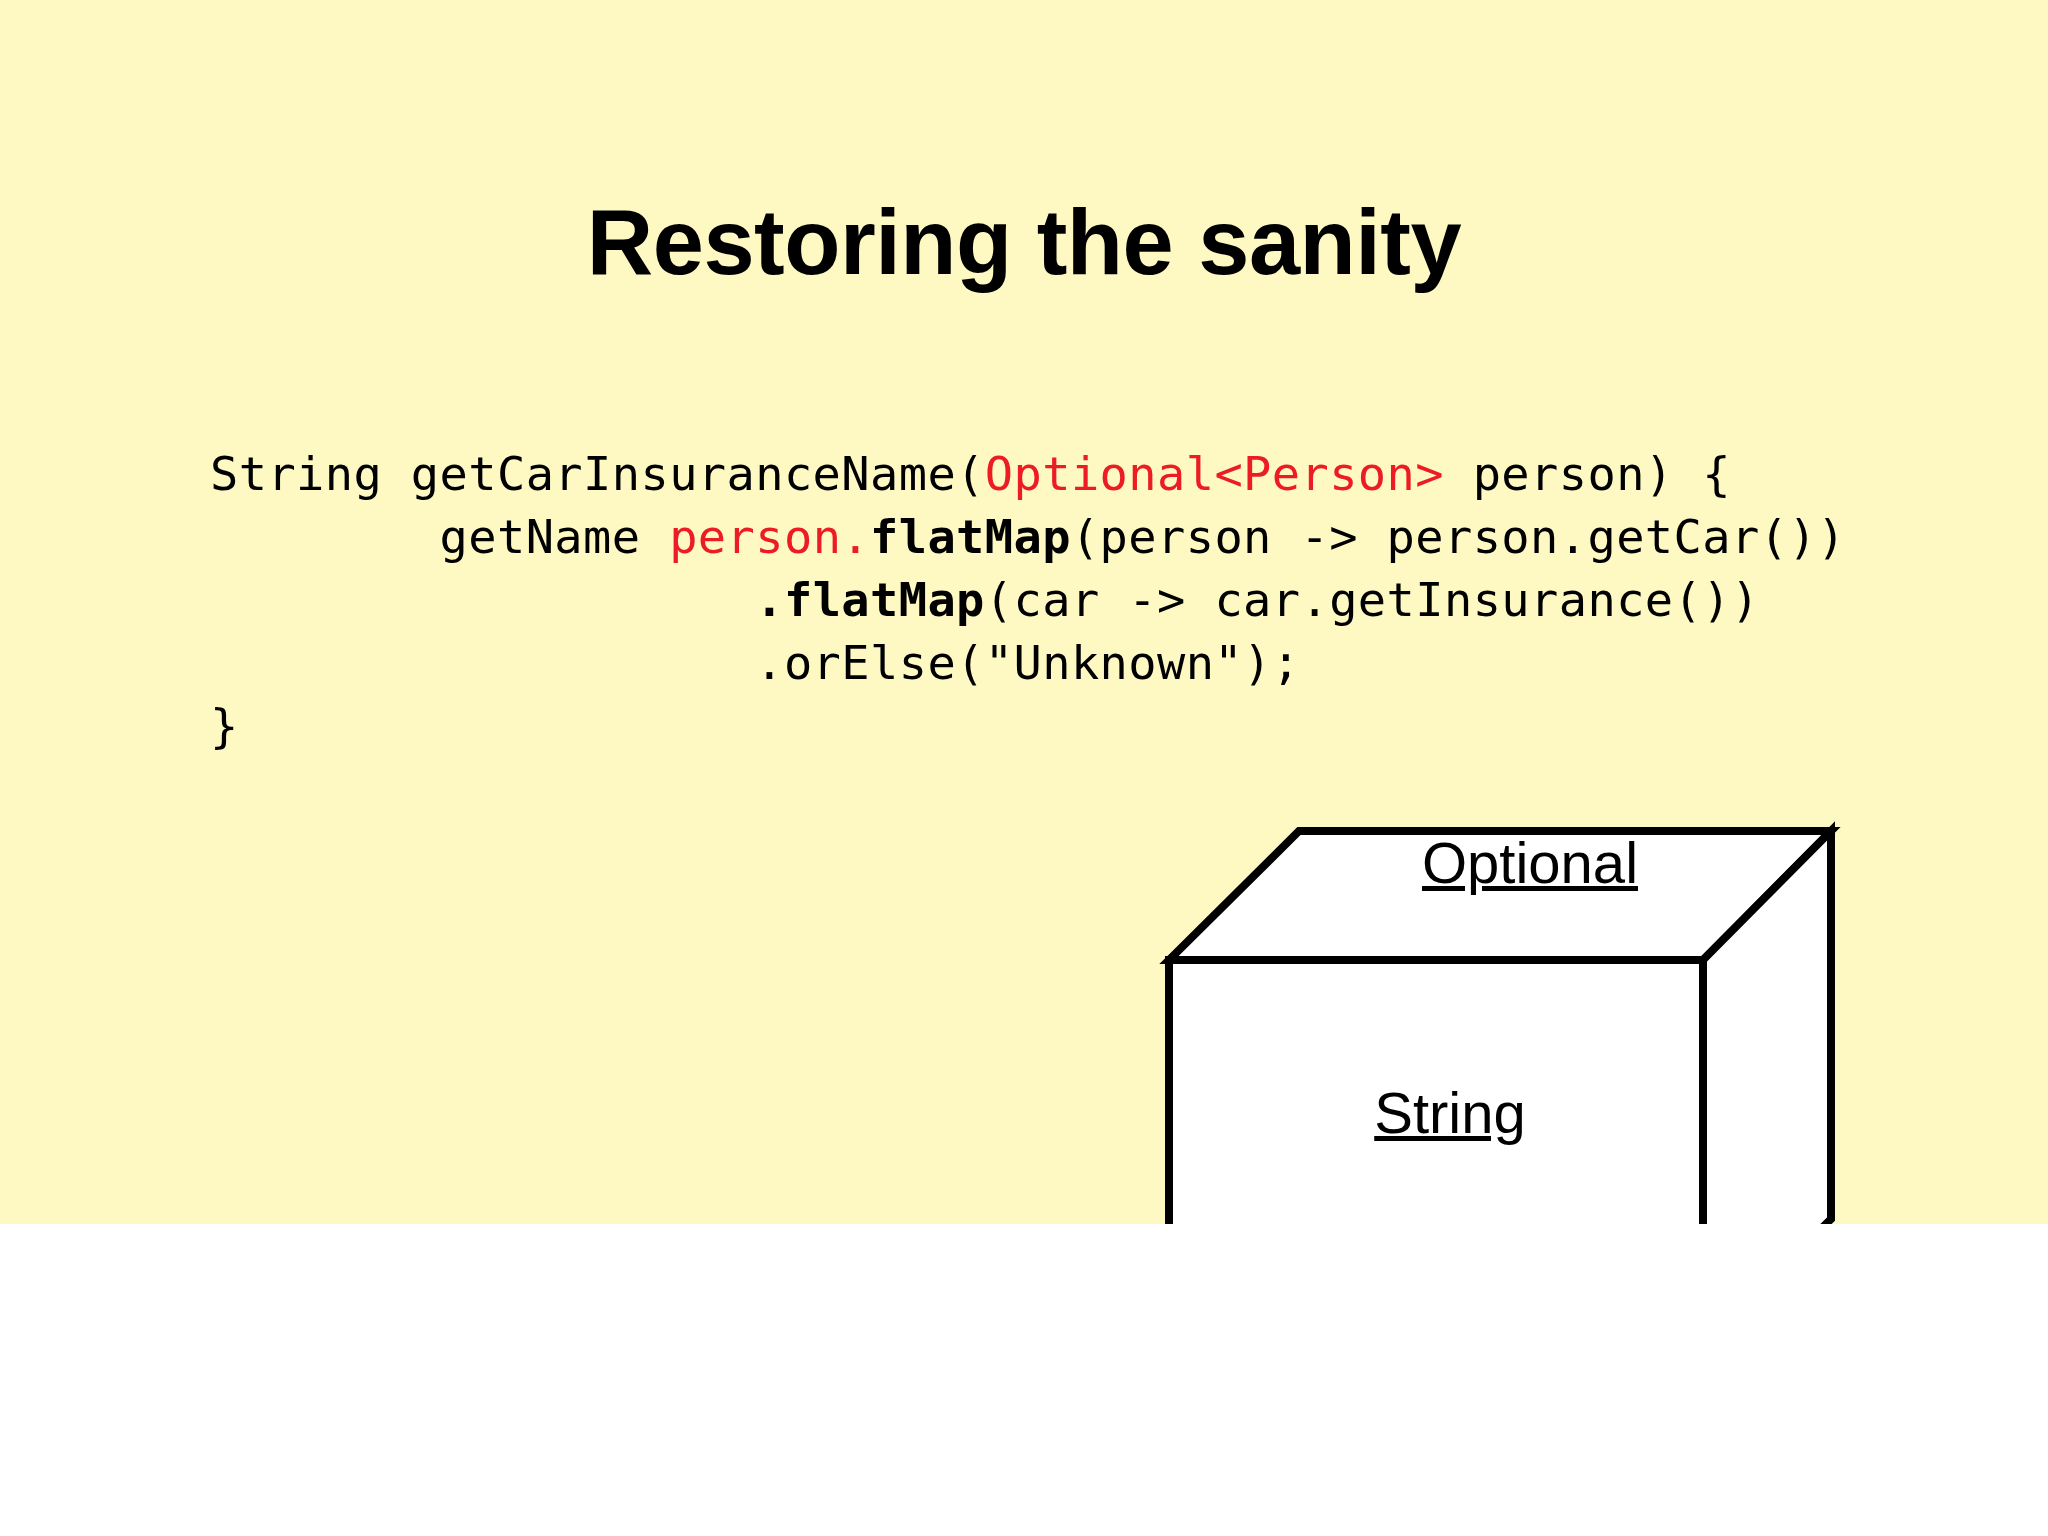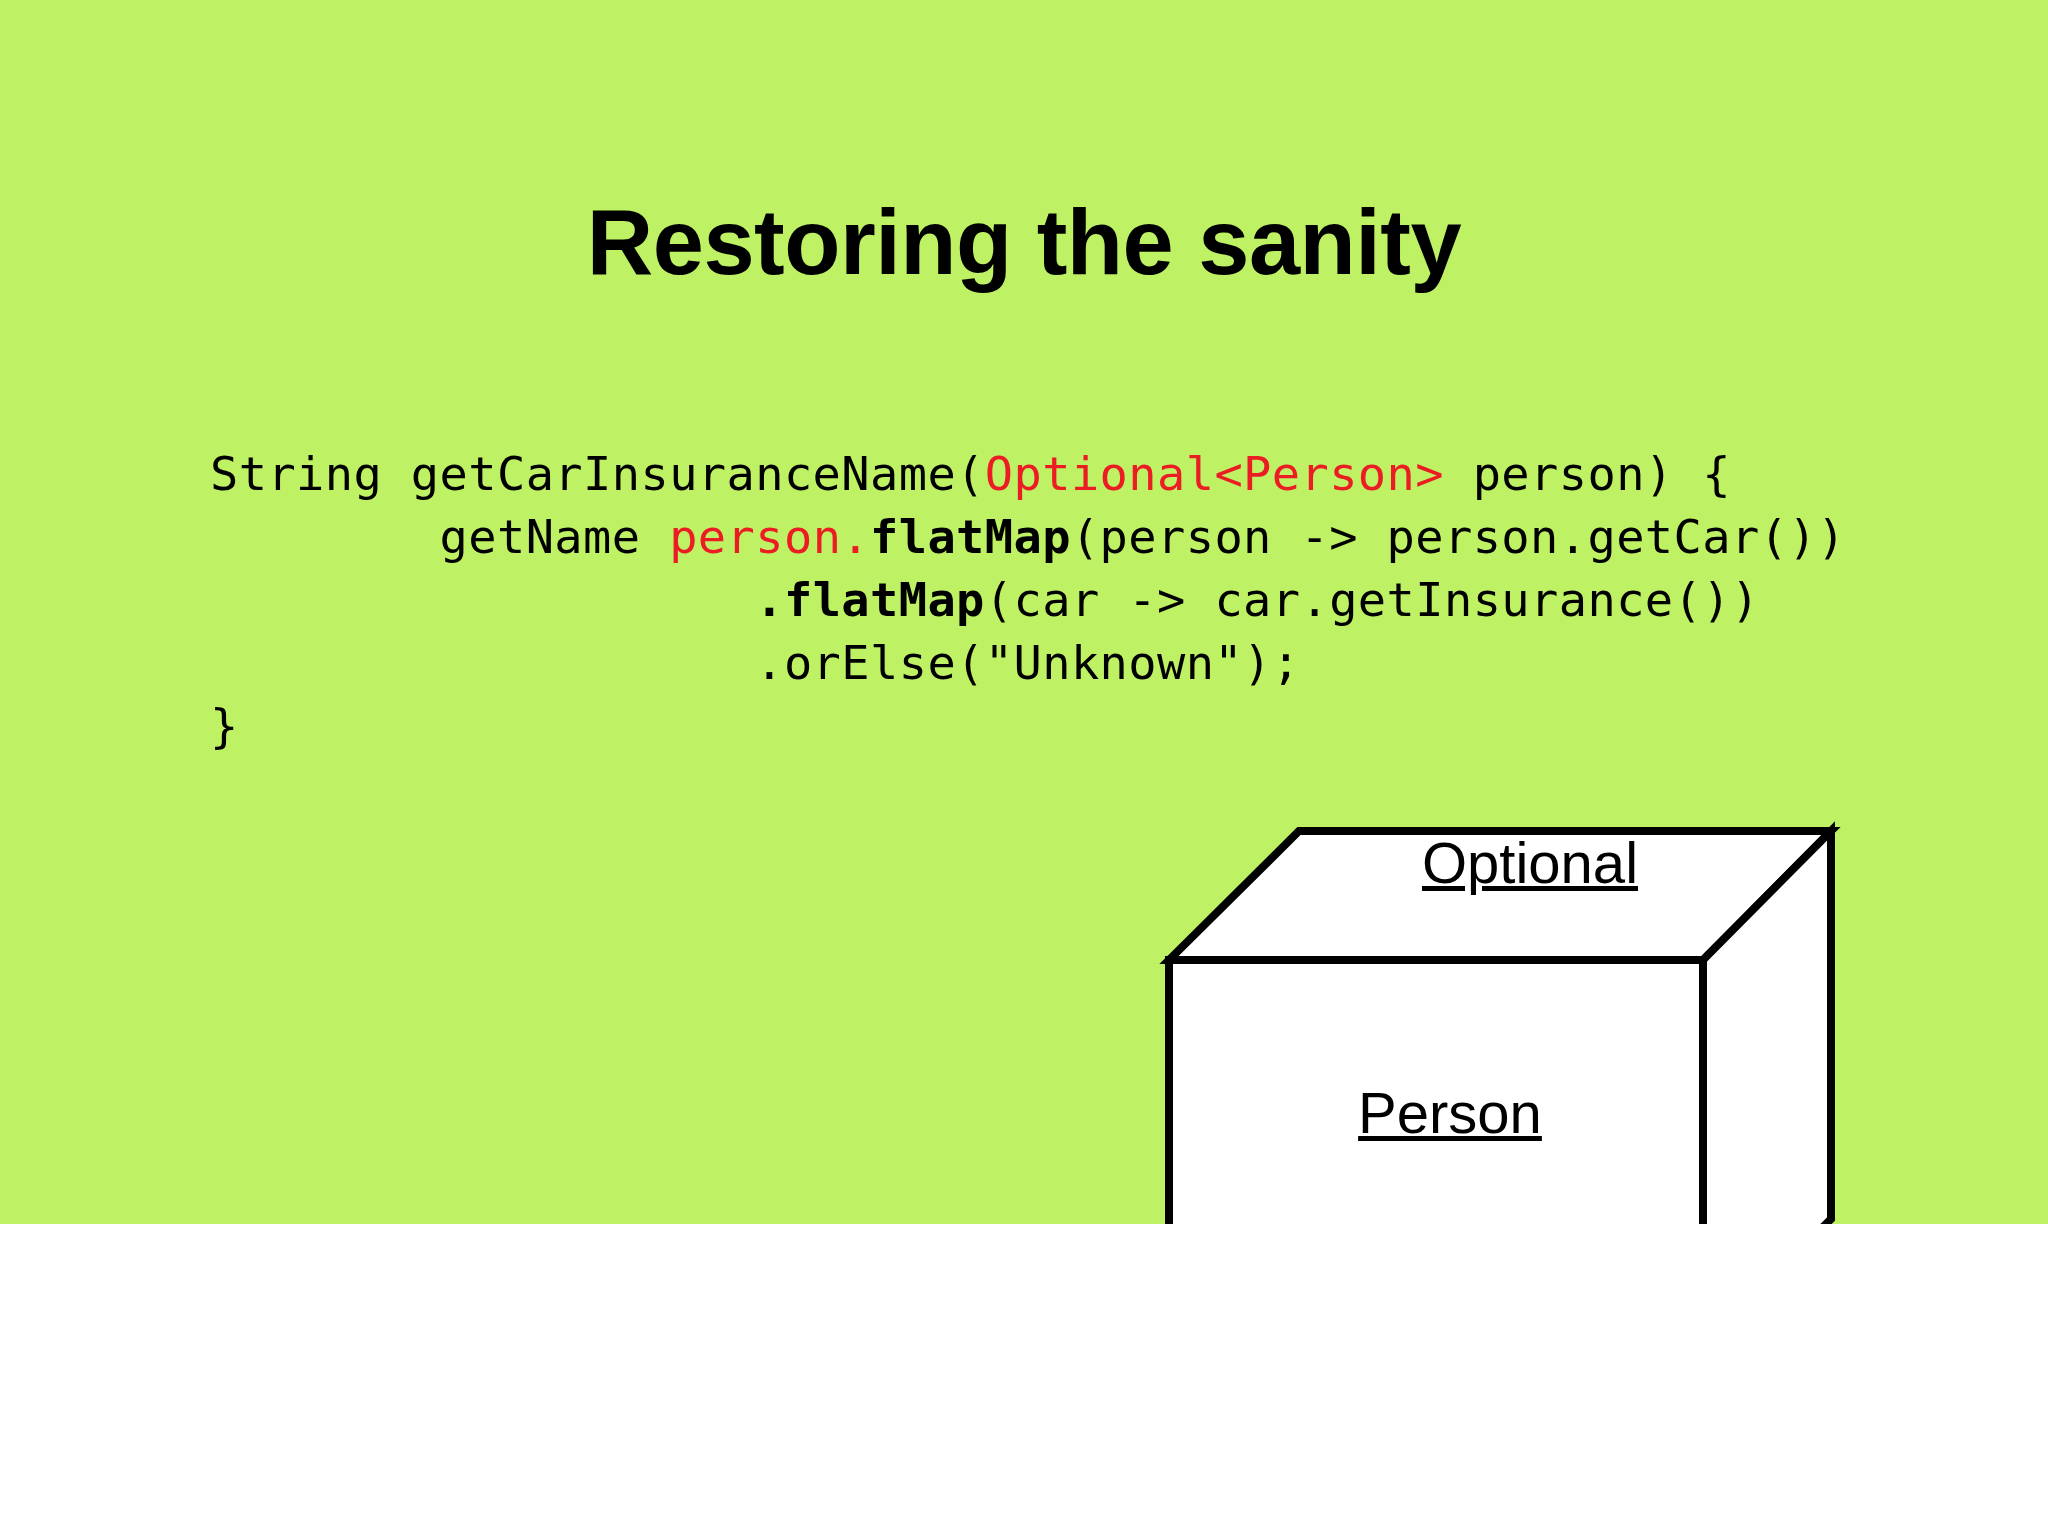--- a/index.html
+++ b/index.html
@@ -9,21 +9,21 @@
     background: #ffffff;
   }
   body {
     font-family: "Liberation Sans", sans-serif;
     color: #000000;
   }
   #slide {
     position: relative;
     width: 2048px;
     height: 1224px;
-    background: #bef264;
+    background: #fef9c3;
     overflow: hidden;
   }
 
   
   #slide-title {
     position: absolute;
     left: 0;
     top: 132px;
     width: 2048px;
     text-align: center;
@@ -115,16 +115,16 @@
   <div id="cube-diagram">
     <svg id="cube-svg" viewBox="0 0 800 620" xmlns="http://www.w3.org/2000/svg">
 
       <polygon points="49,170 583,170 583,557 49,557" fill="#ffffff" stroke="#000000" stroke-width="8" stroke-linejoin="miter"></polygon>
 
       <polygon points="49,170 179,41 711,41 583,170" fill="#ffffff" stroke="#000000" stroke-width="8" stroke-linejoin="miter"></polygon>
 
       <polygon points="583,170 711,41 711,429 583,557" fill="#ffffff" stroke="#000000" stroke-width="8" stroke-linejoin="miter"></polygon>
     </svg>
     <div class="cube-label" id="cube-label-optional">Optional</div>
-    <div class="cube-label" id="cube-label-person">Person</div>
+    <div class="cube-label" id="cube-label-person">String</div>
   </div>
 
 </div>
 
 </body></html>

